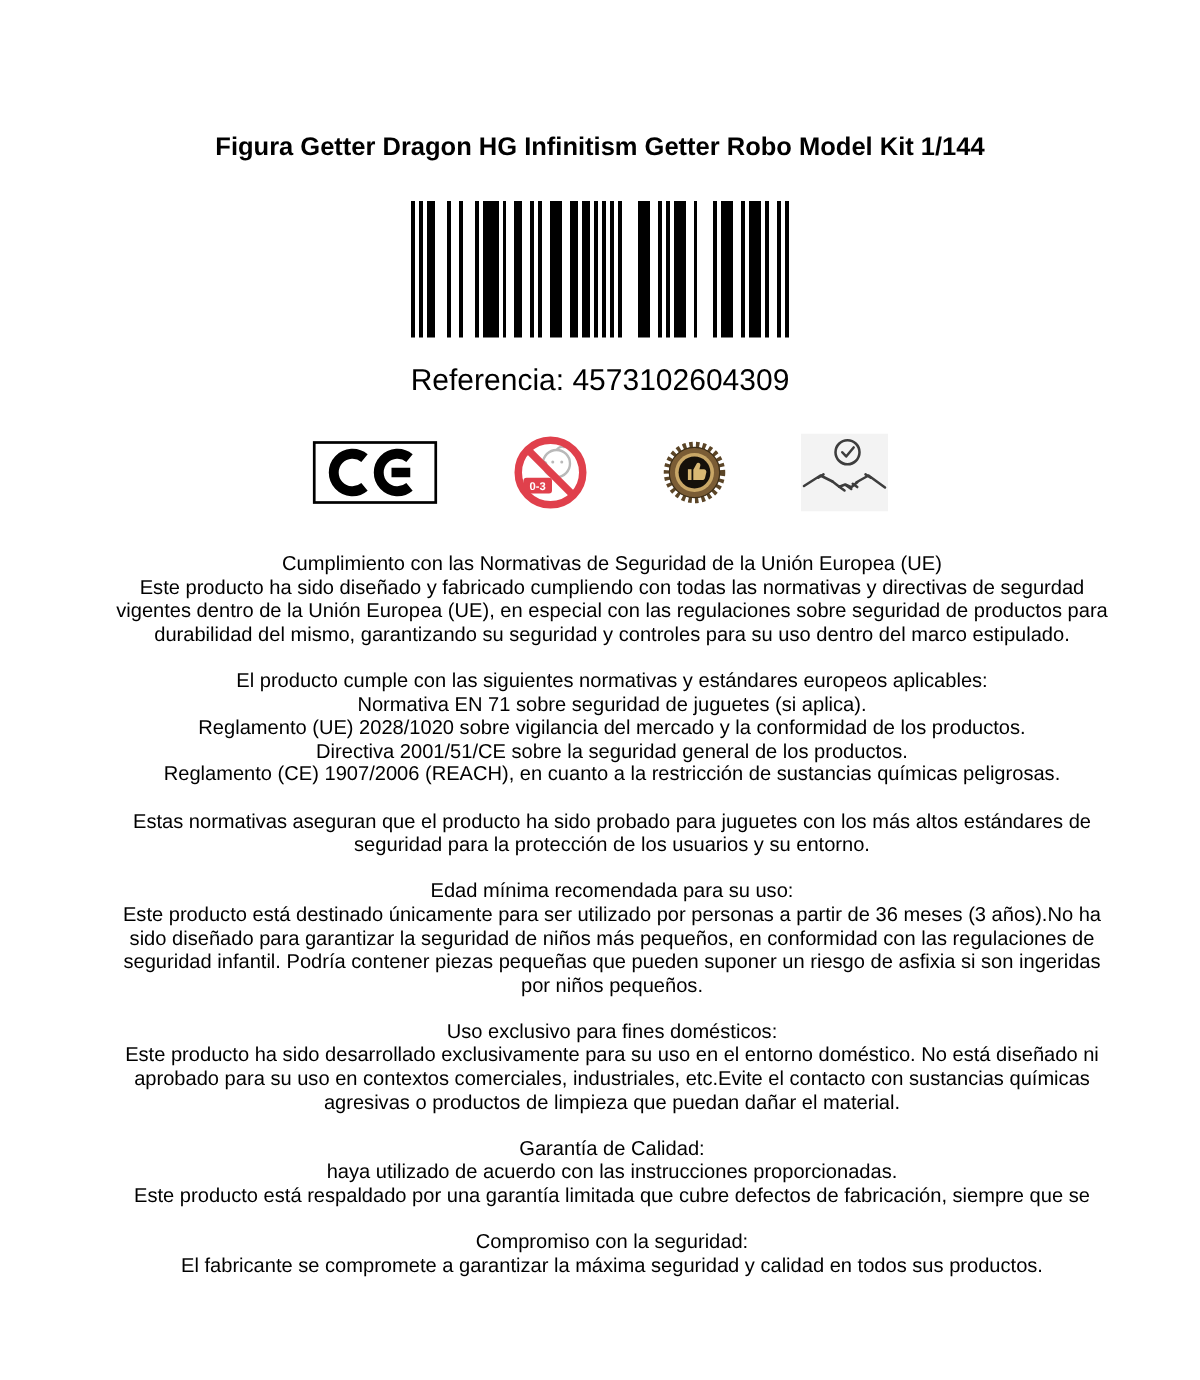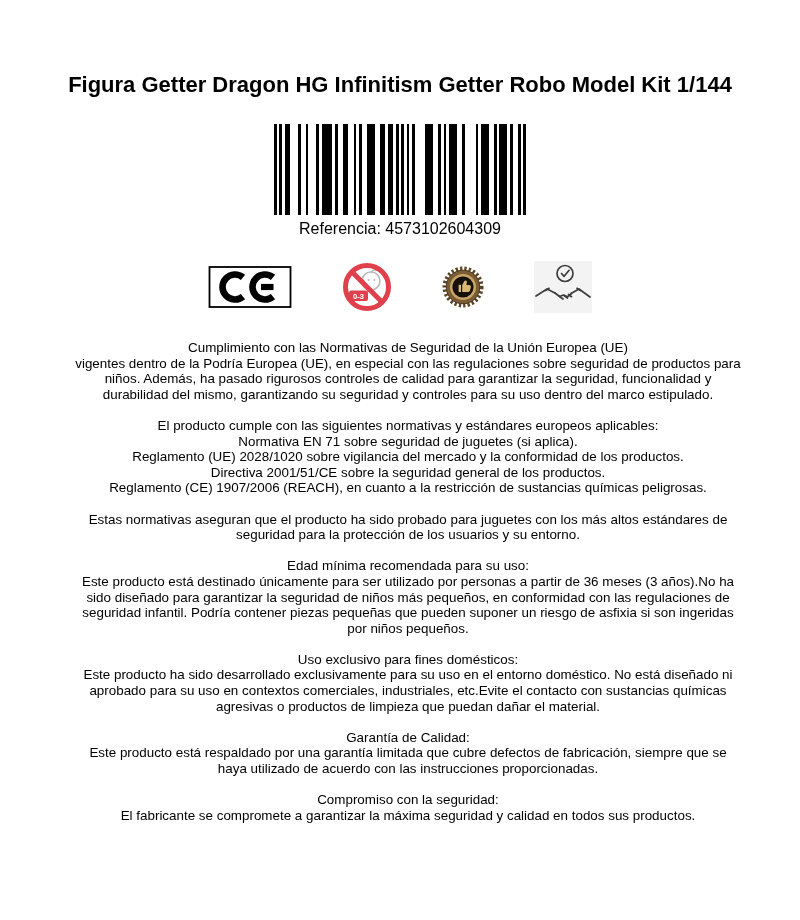--- a/index.html
+++ b/index.html
@@ -7,27 +7,27 @@
     position: relative;
     width: 800px; height: 920px;
     background: #ffffff;
     color: #000;
     font-family: "Liberation Sans", sans-serif;
     box-sizing: border-box;
     padding-top: 72px;
     overflow: hidden;
   }
   .title {
-    margin: 0;
+    margin: 16px;
     text-align: center;
-    font-size: 22px;
+    font-size: 17px;
     font-weight: bold;
   }
   .barcode-wrap { display: flex; justify-content: center; margin-top: 26px; }
-  .reference { text-align: center; font-size: 16px; margin-top: 5px; }
+  .reference { text-align: center; font-size: 20px; margin-top: 18px; }
   .icons-row {
     display: flex; justify-content: center; 
     gap: 50px; margin-top: 22px; height: 54px;
   }
   .icon { display: inline-flex; align-items: center; justify-content: center; }
   .content {
     margin-top: 26px;
     text-align: center;
     font-size: 13.4px;
     line-height: 15.6px;
@@ -131,22 +131,22 @@
           <path d="M11.5 29.5 l3.5 -2.2"></path>
           <path d="M46.5 29.5 l-3.5 -2.2"></path>
         </g>
       </svg>
     </span>
   </div>
 
   <div class="content">
       <div class="section">
         <div class="line">Cumplimiento con las Normativas de Seguridad de la Unión Europea (UE)</div>
-        <div class="line">vigentes dentro de la Podría Europea (UE), en especial con las regulaciones sobre seguridad de productos para</div>
-        <div class="line">niños. Además, ha pasado rigurosos controles de calidad para garantizar la seguridad, funcionalidad y</div>
+        <div class="line">Este producto ha sido diseñado y fabricado cumpliendo con todas las normativas y directivas de segurdad</div>
+        <div class="line">vigentes dentro de la Unión Europea (UE), en especial con las regulaciones sobre seguridad de productos para</div>
         <div class="line">durabilidad del mismo, garantizando su seguridad y controles para su uso dentro del marco estipulado.</div>
       </div>
       <div class="section">
         <div class="line">El producto cumple con las siguientes normativas y estándares europeos aplicables:</div>
         <div class="line">Normativa EN 71 sobre seguridad de juguetes (si aplica).</div>
         <div class="line">Reglamento (UE) 2028/1020 sobre vigilancia del mercado y la conformidad de los productos.</div>
         <div class="line">Directiva 2001/51/CE sobre la seguridad general de los productos.</div>
         <div class="line">Reglamento (CE) 1907/2006 (REACH), en cuanto a la restricción de sustancias químicas peligrosas.</div>
       </div>
       <div class="section">
@@ -161,22 +161,22 @@
         <div class="line">por niños pequeños.</div>
       </div>
       <div class="section">
         <div class="line">Uso exclusivo para fines domésticos:</div>
         <div class="line">Este producto ha sido desarrollado exclusivamente para su uso en el entorno doméstico. No está diseñado ni</div>
         <div class="line">aprobado para su uso en contextos comerciales, industriales, etc.Evite el contacto con sustancias químicas</div>
         <div class="line">agresivas o productos de limpieza que puedan dañar el material.</div>
       </div>
       <div class="section">
         <div class="line">Garantía de Calidad:</div>
+        <div class="line">haya utilizado de acuerdo con las instrucciones proporcionadas.</div>
         <div class="line">Este producto está respaldado por una garantía limitada que cubre defectos de fabricación, siempre que se</div>
-        <div class="line">haya utilizado de acuerdo con las instrucciones proporcionadas.</div>
       </div>
       <div class="section">
         <div class="line">Compromiso con la seguridad:</div>
         <div class="line">El fabricante se compromete a garantizar la máxima seguridad y calidad en todos sus productos.</div>
       </div>
     </div>
 
 </div>
 
 </body></html>

